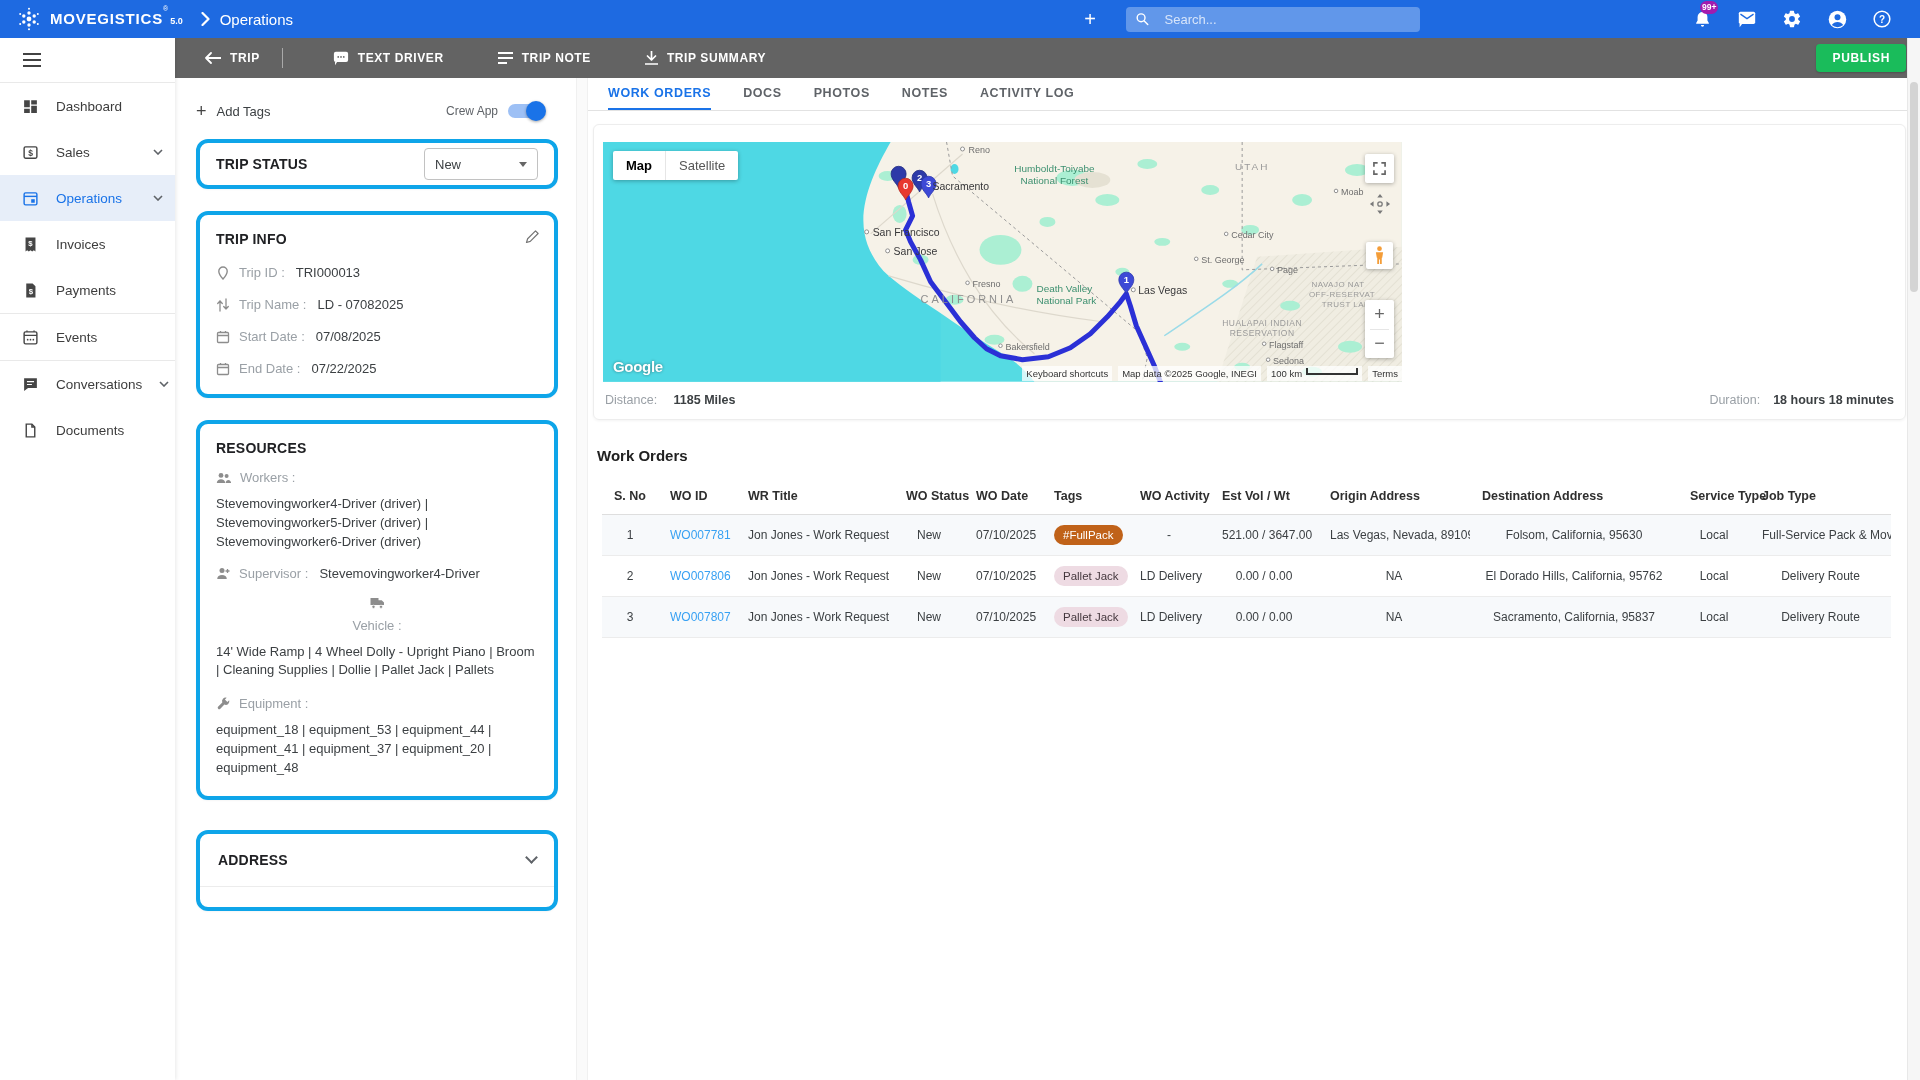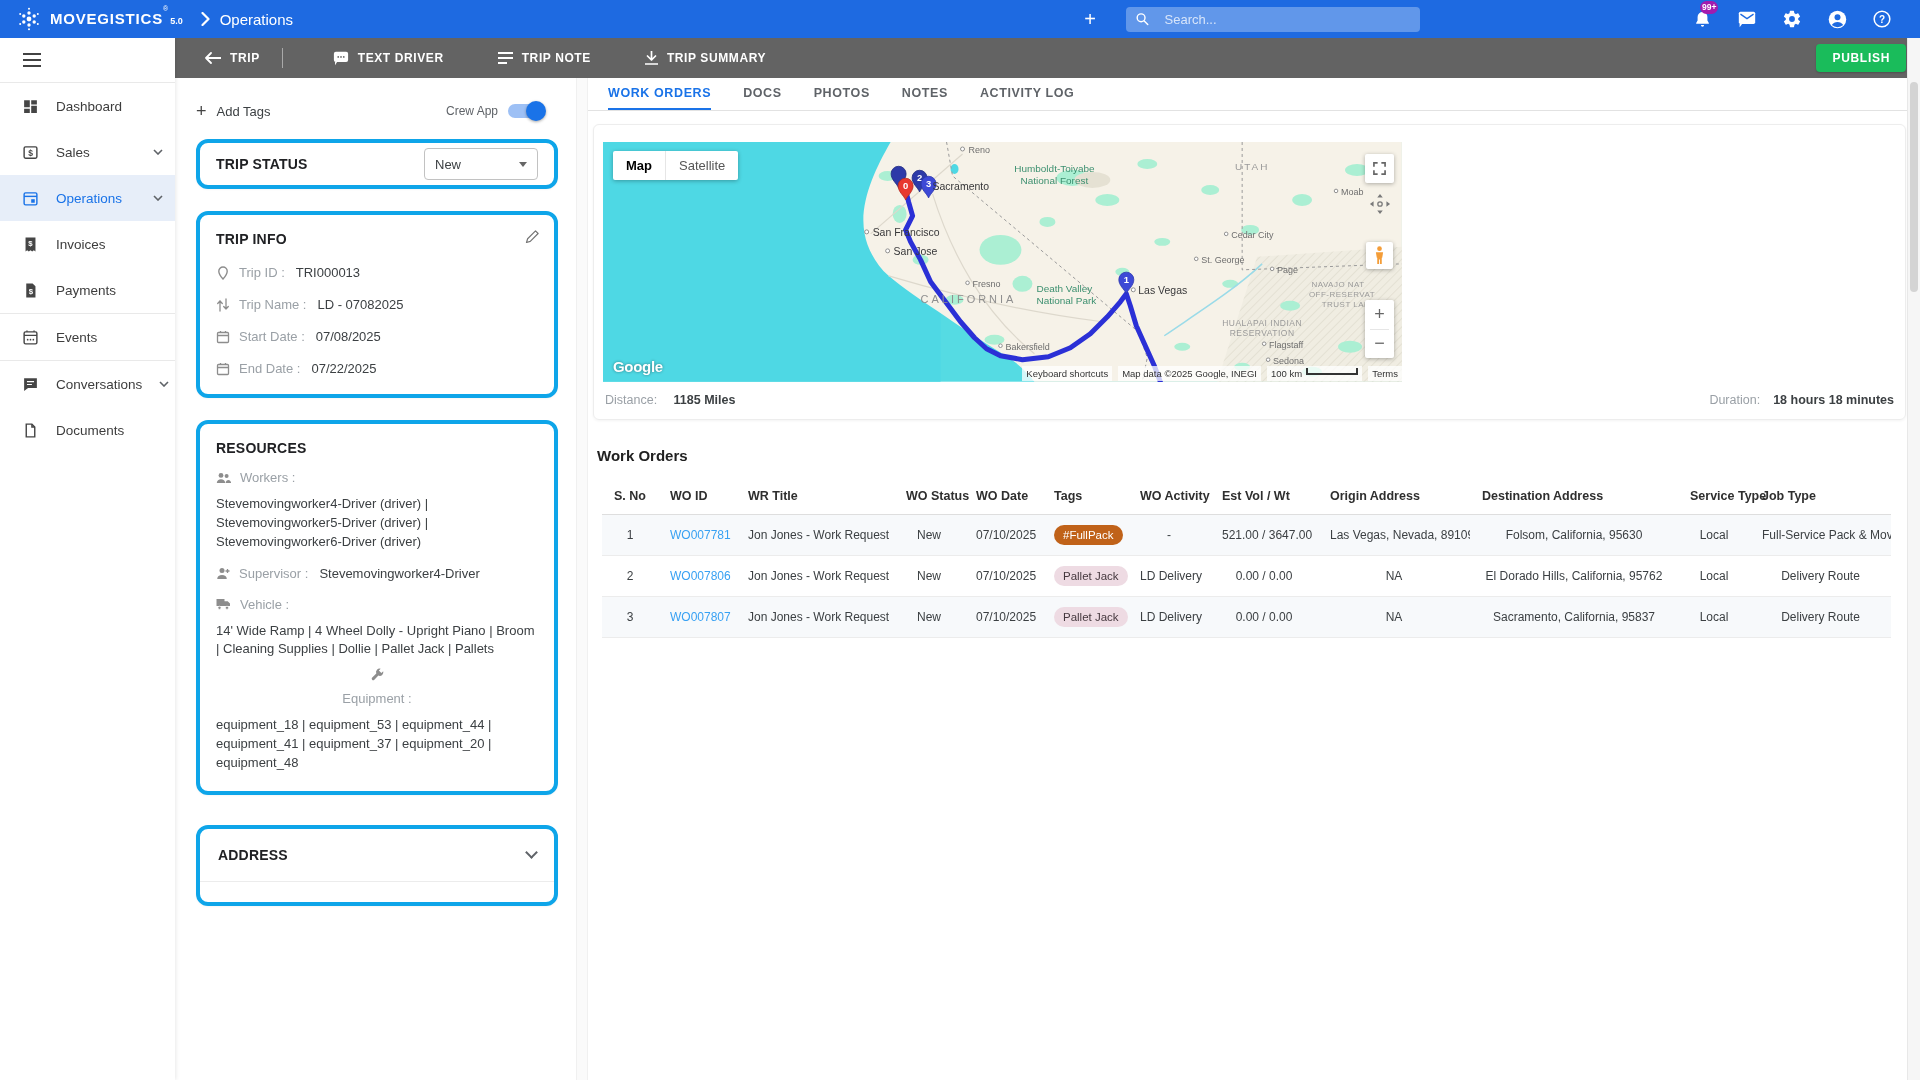--- a/index.html
+++ b/index.html
@@ -461,30 +461,30 @@
           <div class="blk-value">Stevemovingworker4-Driver (driver) | Stevemovingworker5-Driver (driver) | Stevemovingworker6-Driver (driver)</div>
           <div class="f-row" style="margin-top:14px;">
             <svg width="14" height="13" viewBox="0 0 14 13">
               <circle cx="6" cy="3.4" r="2.5" fill="#8d8d8d"></circle>
               <path d="M1.2 12c0-2.6 2.1-4.1 4.8-4.1s4.8 1.5 4.8 4.1z" fill="#8d8d8d"></path>
               <path d="M11.5 2v4M9.5 4h4" stroke="#8d8d8d" stroke-width="1.3"></path>
             </svg>
             <span class="f-label">Supervisor :</span>
             <span class="f-value">Stevemovingworker4-Driver</span>
           </div>
-          <div class="f-row" style="margin-top:16px;">
+          <div class="f-row" style="margin-top:16px;flex-direction:column;">
             <svg width="15" height="12" viewBox="0 0 15 12">
               <path d="M.5 1h8v7H.5zM8.5 3.2h3.2l2.3 2.3V8h-5.5z" fill="#8d8d8d"></path>
               <circle cx="3.5" cy="9.8" r="1.6" fill="#8d8d8d" stroke="#fff" stroke-width=".7"></circle>
               <circle cx="11" cy="9.8" r="1.6" fill="#8d8d8d" stroke="#fff" stroke-width=".7"></circle>
             </svg>
             <span class="f-label">Vehicle :</span>
           </div>
           <div class="blk-value">14' Wide Ramp | 4 Wheel Dolly - Upright Piano | Broom | Cleaning Supplies | Dollie | Pallet Jack | Pallets</div>
-          <div class="f-row" style="margin-top:9px;flex-direction:column;">
+          <div class="f-row" style="margin-top:16px;">
             <svg width="14" height="14" viewBox="0 0 14 14">
               <path d="M13.2 3.2a3.6 3.6 0 0 1-4.8 4.4L4.1 11.9a1.5 1.5 0 0 1-2.1-2.1l4.3-4.3a3.6 3.6 0 0 1 4.4-4.8L8.9 2.5l2.5 2.5z" fill="#8d8d8d"></path>
             </svg>
             <span class="f-label">Equipment :</span>
           </div>
           <div class="blk-value">equipment_18 | equipment_53 | equipment_44 | equipment_41 | equipment_37 | equipment_20 | equipment_48</div>
         </div>
 
         <div class="card addr-card" style="margin-top:30px;text-align:center;">
           <div class="addr-head">

